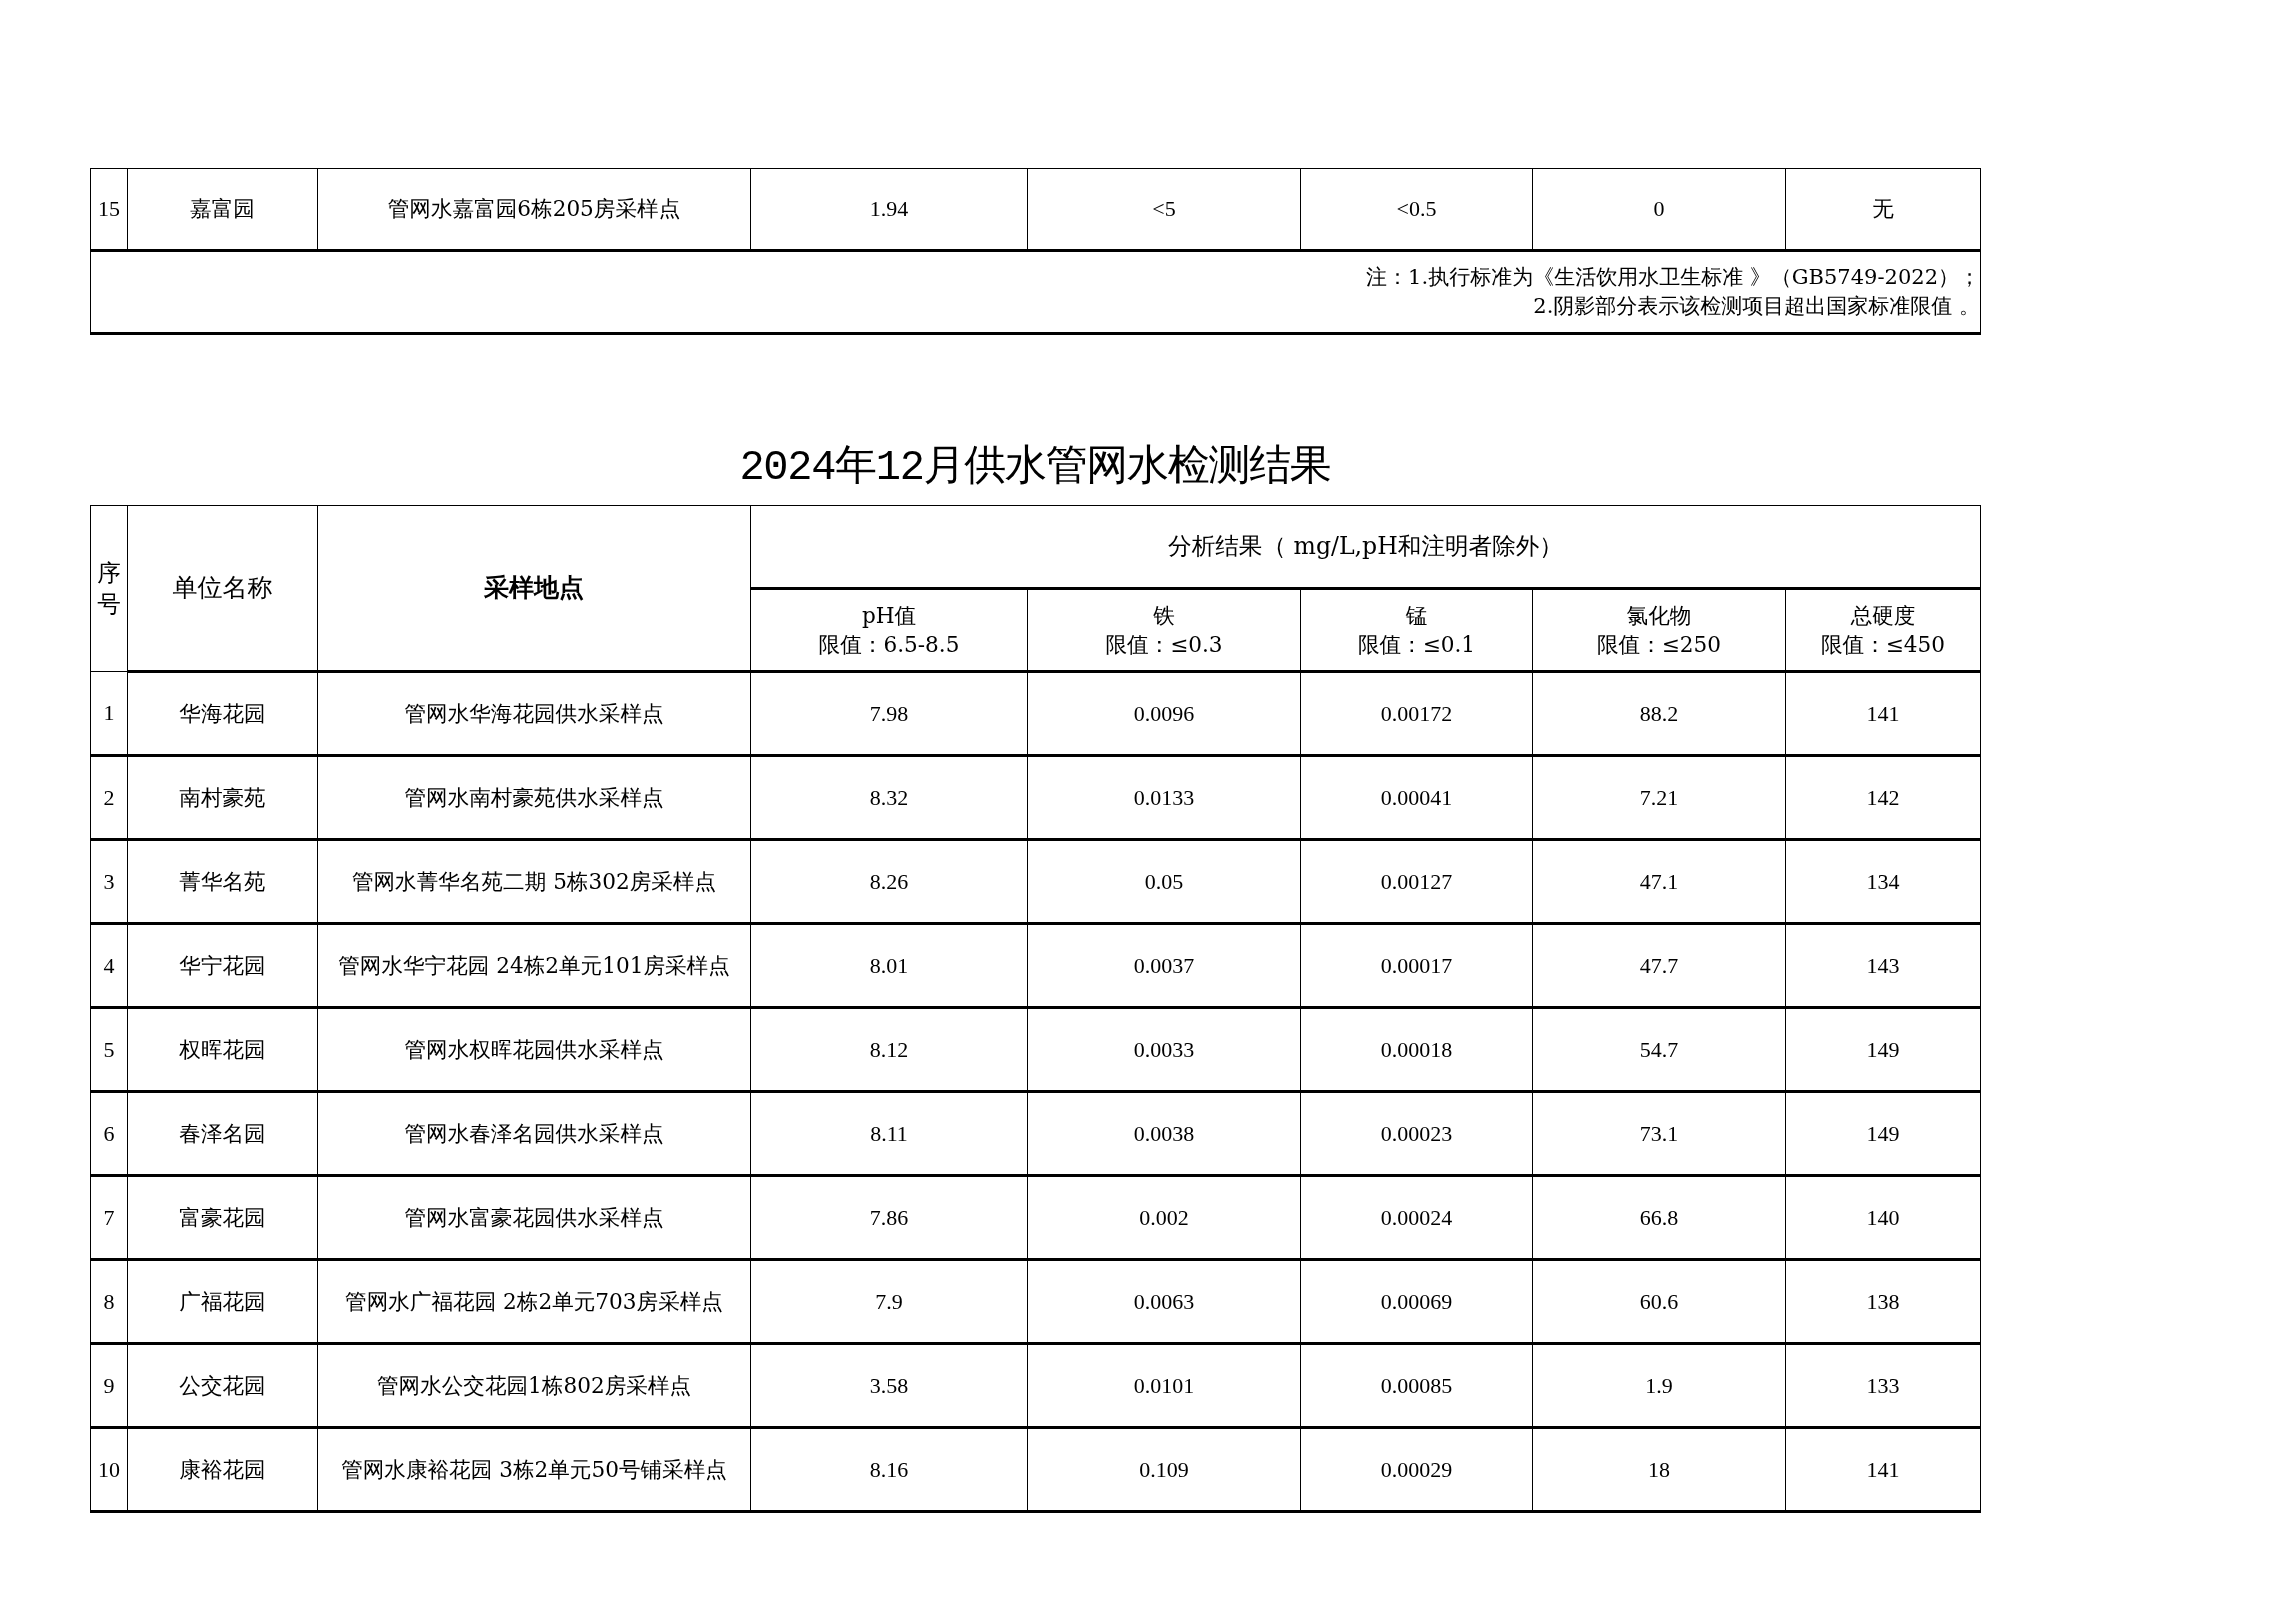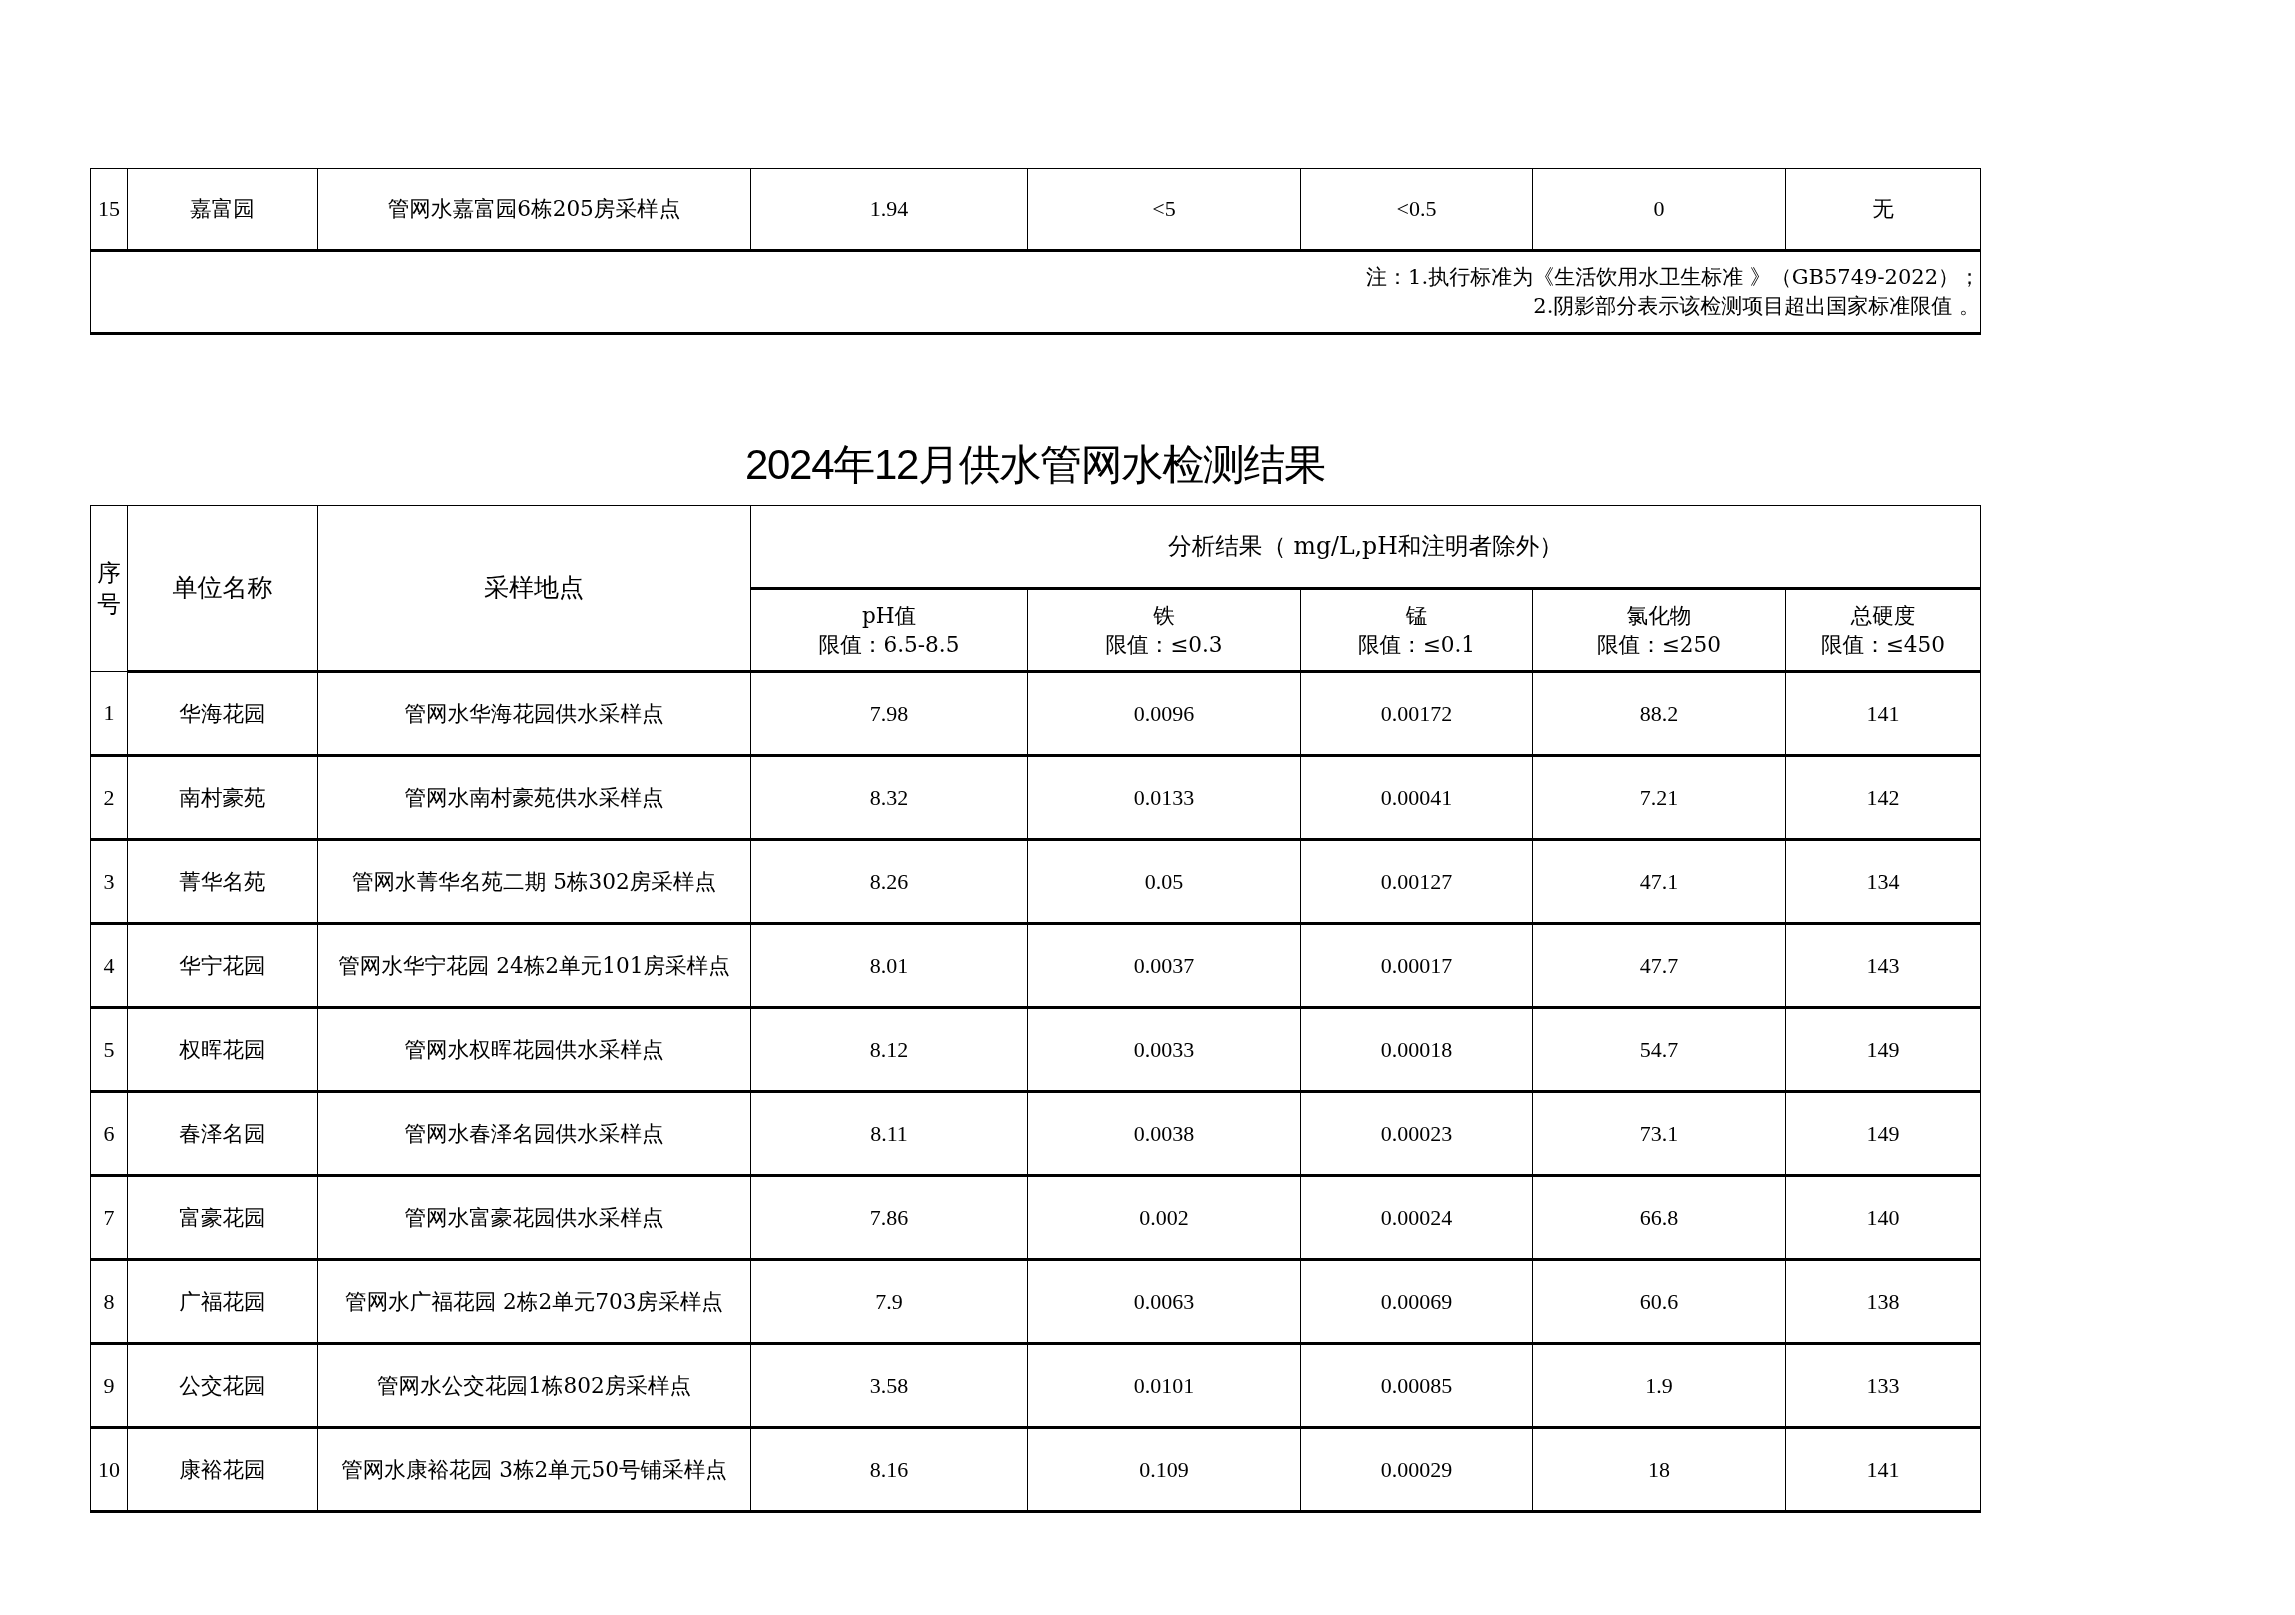--- a/index.html
+++ b/index.html
@@ -33,21 +33,21 @@
     font-size: 21px;
     padding-left: 2.6px;
     line-height: 1.4;
   }
   .note-line2 { padding-left: 26px; }
   #title {
     position: absolute;
     top: 437px; left: 90px; width: 1890px;
     text-align: center;
     font-size: 42px;
-    font-family: Liberation Sans, sans-serif;
+    font-family: Liberation Mono, monospace;
     letter-spacing: -1.3px;
   }
   #main-table { top: 505px; }
   #main-table tr.h1 td.group { height: 81px; }
   #main-table tr.h2 td { height: 80px; border-radius: 15px; }
   #main-table tr.data td { height: 81px; }
   .seq-head { font-size: 23.6px; line-height: 1.3; }
   .big-head { font-size: 25px; }
   .num { font-family: "Liberation Serif", "DejaVu Serif", serif; font-size: 22px; }
   .col-seq { width: 37px; }
@@ -103,21 +103,21 @@
       <col class="col-ph">
     <col class="col-fe">
       <col class="col-mn">
       <col class="col-cl">
       <col class="col-th">
   </colgroup>
   <tbody>
       <tr class="h1">
     <td class="seq-head" rowspan="2"><span style="display:inline-block;width:23.6px;word-break:break-all;">序号</span></td>
     <td class="big-head" rowspan="2" style="border-bottom-width:3.9px;">单位名称</td>
-    <td class="big-head" rowspan="2" style="border-bottom-width:3.9px;">采样地点</td>
+    <td class="big-head" rowspan="2" style="border-bottom-width:3.9px;font-weight:bold;">采样地点</td>
     <td class="group" colspan="5" style="font-size:23.6px;border-bottom-width:3.3px;">分析结果（ mg/L,pH和注明者除外）</td>
   </tr>
   <tr class="h2 thick-b">
     <td>
       <div>pH值</div>
       <div>限值：6.5-8.5</div>
     </td>
     <td>
       <div>铁</div>
       <div>限值：≤0.3</div>

